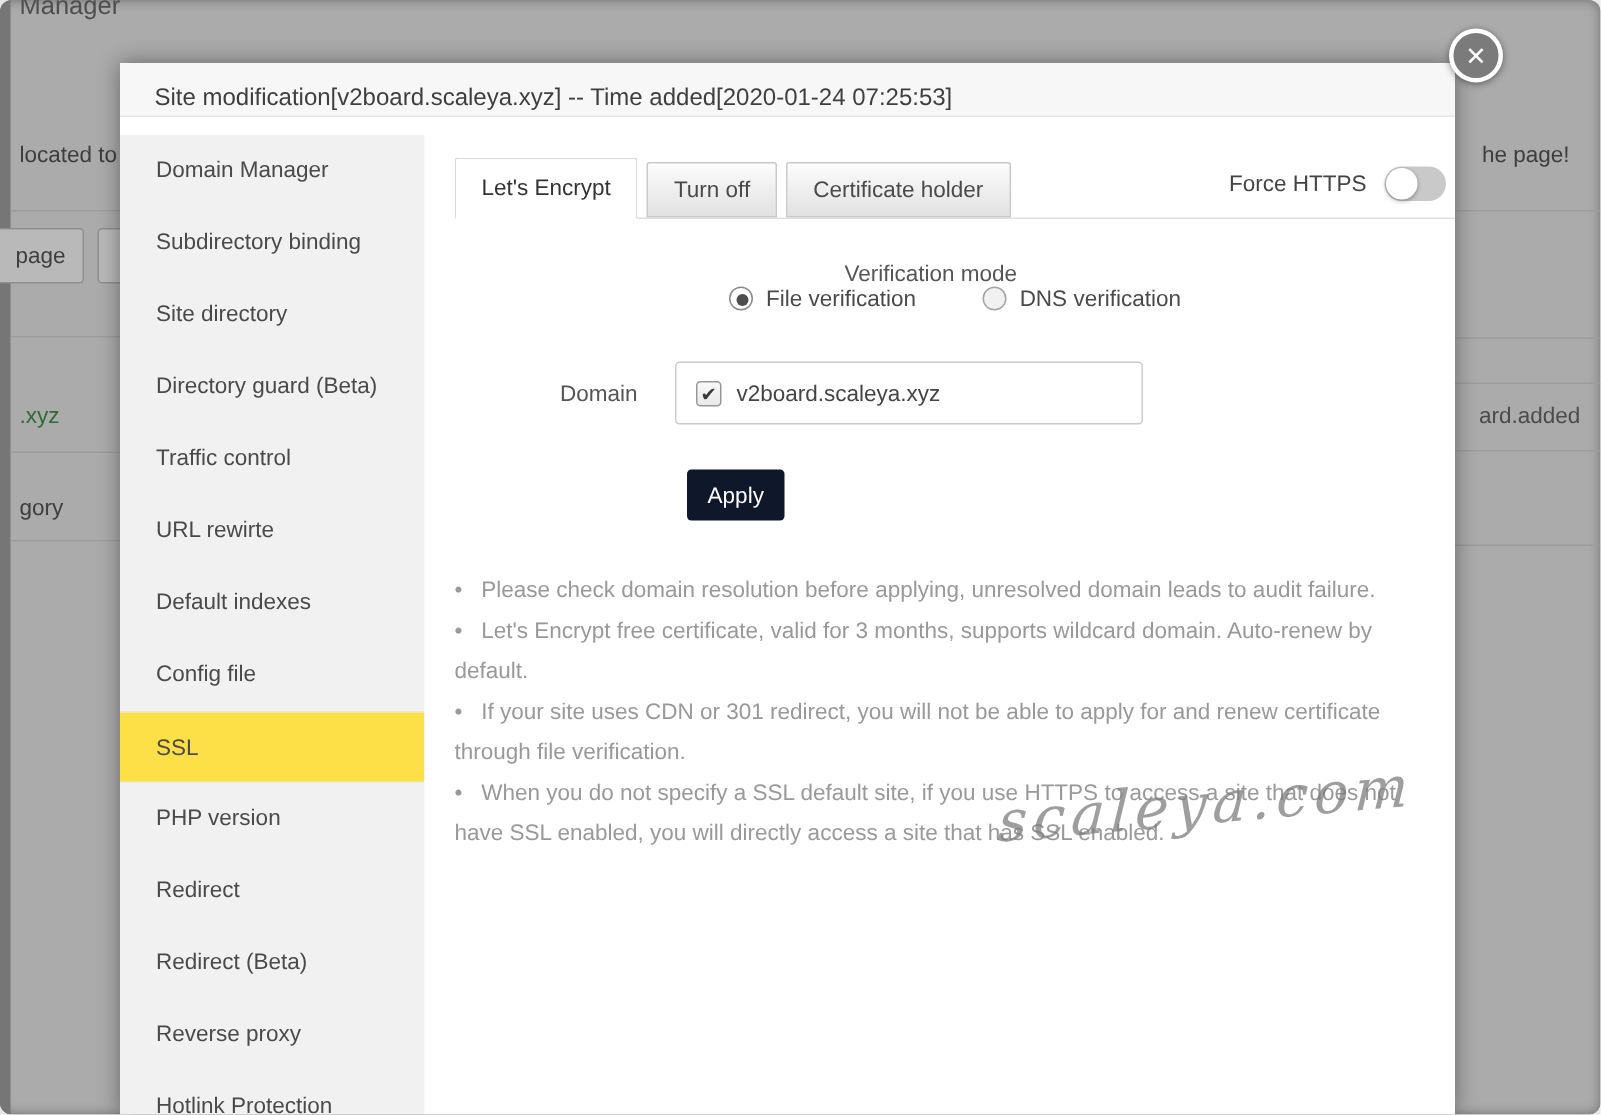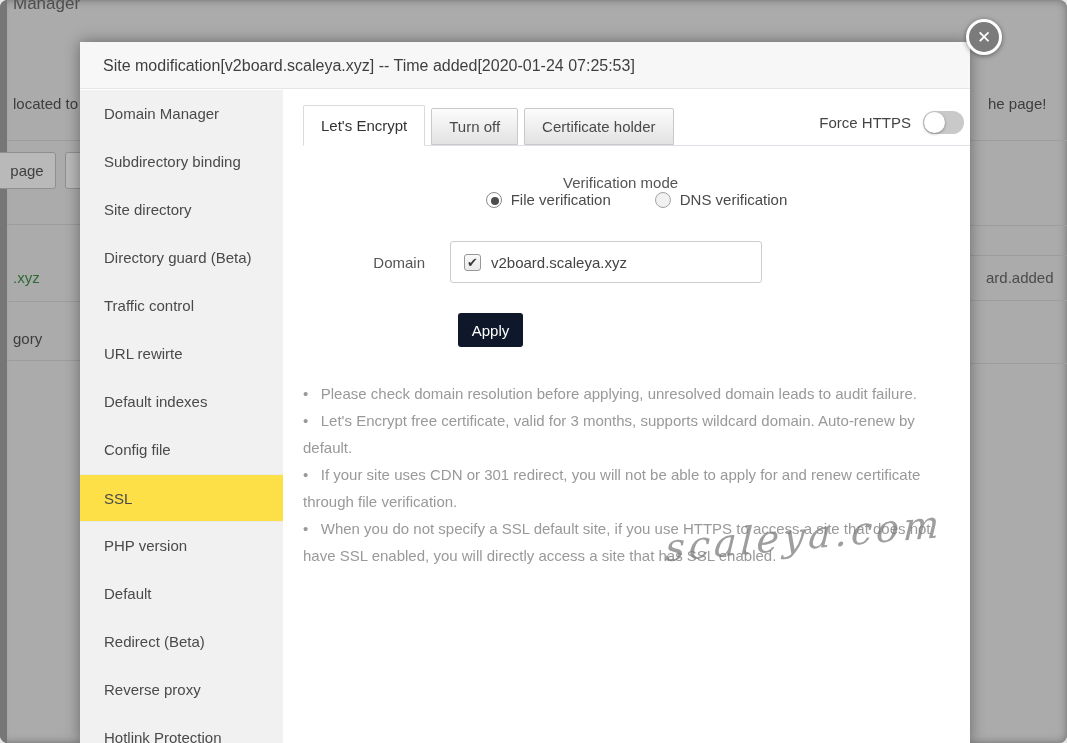--- a/index.html
+++ b/index.html
@@ -18,21 +18,21 @@
     position:absolute; top:152px; height:37px; border:1px solid #8f8f8f; border-radius:3px;
     background:#b9b9b9; color:#3f3f3f; font-size:15px; line-height:35px; text-align:center;
   }
   .bg-link { position:absolute; font-size:15px; color:#2f6b36; }
   
   .modal {
     position:absolute; left:80px; top:42px; width:890px; height:701px;
     background:#fff; box-shadow:0 0 14px rgba(0,0,0,.4);
   }
   .modal-header {
-    height:47px; background:#f7f7f7; border-bottom:1px solid #e5e5e5;
+    height:36px; background:#f7f7f7; border-bottom:1px solid #e5e5e5;
     line-height:47px; padding-left:23px; font-size:16px; color:#3f3f3f;
   }
   .close-btn {
     position:absolute; left:966px; top:19px; width:36px; height:36px; border-radius:50%;
     background:#7b7b7b; border:3px solid #fff; color:#fff; cursor:pointer;
     display:flex; align-items:center; justify-content:center;
     font-size:17px; line-height:1; box-shadow:0 1px 5px rgba(0,0,0,.45); z-index:5;
   }
   .sidebar { position:absolute; left:0; top:48px; width:203px; bottom:0; background:#f1f1f1; overflow:hidden; }
   .side-item { height:48px; line-height:48px; padding-left:24px; font-size:15px; color:#4a4a4a; cursor:pointer; }
@@ -55,21 +55,21 @@
   .toggle .knob {
     position:absolute; left:1px; top:1px; width:21px; height:21px; border-radius:50%;
     background:#fff; box-shadow:0 1px 3px rgba(0,0,0,.35);
   }
   
   .row { display:flex; align-items:center; }
   .row-verify { margin-top:28px;flex-direction:column; }
   .label-col { width:147px; font-size:15px; color:#555; flex:none; }
   .label-right { text-align:right; padding-right:25px; }
   .radio-group { display:flex; align-items:center; gap:44px; }
-  .radio-opt { display:flex; align-items:flex-end; gap:9px; cursor:pointer; font-size:15px; color:#4a4a4a; }
+  .radio-opt { display:flex; align-items:flex-start; gap:9px; cursor:pointer; font-size:15px; color:#4a4a4a; }
   .radio {
     width:16px; height:16px; border-radius:50%; border:1px solid #a3a3a3;
     background:#f1f1f1; position:relative; flex:none;
   }
   .radio-opt.selected .radio { background:#fff; border-color:#8a8a8a; }
   .radio-opt.selected .radio::after {
     content:""; position:absolute; left:4px; top:4px; width:8px; height:8px; border-radius:50%; background:#4d4d4d;
   }
   .row-domain { margin-top:33px; }
   .domain-box {
@@ -129,21 +129,21 @@
     <div class="side-item">Domain Manager</div>
         <div class="side-item">Subdirectory binding</div>
         <div class="side-item">Site directory</div>
         <div class="side-item">Directory guard (Beta)</div>
         <div class="side-item">Traffic control</div>
         <div class="side-item">URL rewirte</div>
         <div class="side-item">Default indexes</div>
         <div class="side-item">Config file</div>
         <div class="side-item active">SSL</div>
         <div class="side-item">PHP version</div>
-        <div class="side-item">Default</div>
+        <div class="side-item">Redirect</div>
         <div class="side-item">Redirect (Beta)</div>
         <div class="side-item">Reverse proxy</div>
         <div class="side-item">Hotlink Protection</div>
       </div>
 
     <div class="content">
       <div class="tabs-row">
         <div style="display:flex; align-items:flex-end;">
 
         <div class="tab active">Let's Encrypt</div>

